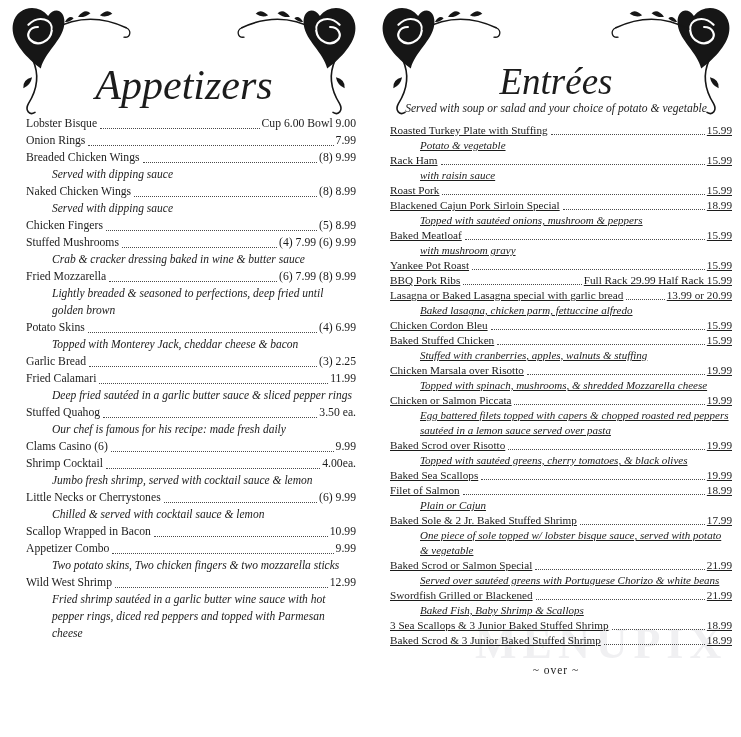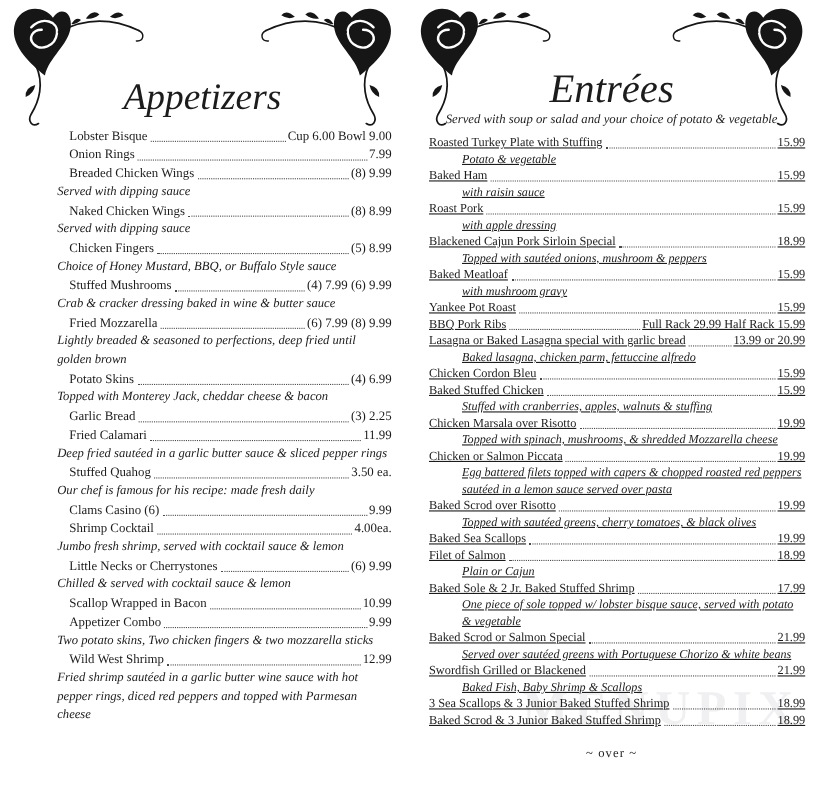--- a/index.html
+++ b/index.html
@@ -26,33 +26,33 @@
 
   .orn{position:absolute;top:0;width:124px;height:112px;pointer-events:none;}
   .orn svg{width:100%;height:100%;display:block;}
   .orn-l{left:-2px;}
   .orn-r{right:-2px;transform:scaleX(-1);}
 
   .title{
     font-style:italic;line-height:1;position:relative;z-index:2;
     font-family:"Liberation Serif",serif;
   }
-  #col-appetizers .title{font-size:34px;margin-bottom:2px;}
+  #col-appetizers .title{font-size:42px;margin-bottom:2px;}
   #col-entrees .title{font-size:37px;}
   .subtitle{
     font-style:italic;font-size:11.6px;line-height:14px;
     position:relative;z-index:2;margin-top:2px;white-space:nowrap;
   }
 
   .list{margin-top:7px;}
   #col-appetizers .list{padding:0 2px 0 16px;}
   #col-entrees .list{padding:0 0 0 10px;text-decoration:underline;}
 
   .row{display:flex;align-items:flex-end;}
-  #col-appetizers .row{font-size:11.7px;line-height:17px;margin-left:37px;}
+  #col-appetizers .row{font-size:11.7px;line-height:17px;}
   #col-entrees .row{font-size:11.2px;line-height:15px;}
   .nm{white-space:nowrap;flex-shrink:0;}
   .pr{white-space:nowrap;flex-shrink:0;}
   .dots{
     flex:1;min-width:6px;height:0;
     border-bottom:1.4px dotted #4a4a4a;
     margin:0 2px 3.5px 3px;
   }
   .desc{font-style:italic;color:#202020;}
   #col-appetizers .desc{padding-left:26px;font-size:11.5px;line-height:17px;}
@@ -124,21 +124,20 @@
         <span class="nm">Naked Chicken Wings</span>
         <span class="dots"></span>
         <span class="pr">(8) 8.99</span>
       </div>
       <div class="desc">Served with dipping sauce</div>
       <div class="row">
         <span class="nm">Chicken Fingers</span>
         <span class="dots"></span>
         <span class="pr">(5) 8.99</span>
       </div>
-      <div class="desc">Choice of Honey Mustard, BBQ, or Buffalo Style sauce</div>
       <div class="row">
         <span class="nm">Stuffed Mushrooms</span>
         <span class="dots"></span>
         <span class="pr">(4) 7.99 (6) 9.99</span>
       </div>
       <div class="desc">Crab &amp; cracker dressing baked in wine &amp; butter sauce</div>
       <div class="row">
         <span class="nm">Fried Mozzarella</span>
         <span class="dots"></span>
         <span class="pr">(6) 7.99 (8) 9.99</span>
@@ -242,31 +241,30 @@
     <div class="subtitle">Served with soup or salad and your choice of potato &amp; vegetable</div>
   </div>
   <div class="list">
       <div class="row">
         <span class="nm">Roasted Turkey Plate with Stuffing</span>
         <span class="dots"></span>
         <span class="pr">15.99</span>
       </div>
       <div class="desc">Potato &amp; vegetable</div>
       <div class="row">
-        <span class="nm">Baked Ham</span>
+        <span class="nm">Rack Ham</span>
         <span class="dots"></span>
         <span class="pr">15.99</span>
       </div>
       <div class="desc">with raisin sauce</div>
       <div class="row">
         <span class="nm">Roast Pork</span>
         <span class="dots"></span>
         <span class="pr">15.99</span>
       </div>
-      <div class="desc">with apple dressing</div>
       <div class="row">
         <span class="nm">Blackened Cajun Pork Sirloin Special</span>
         <span class="dots"></span>
         <span class="pr">18.99</span>
       </div>
       <div class="desc">Topped with sautéed onions, mushroom &amp; peppers</div>
       <div class="row">
         <span class="nm">Baked Meatloaf</span>
         <span class="dots"></span>
         <span class="pr">15.99</span>

